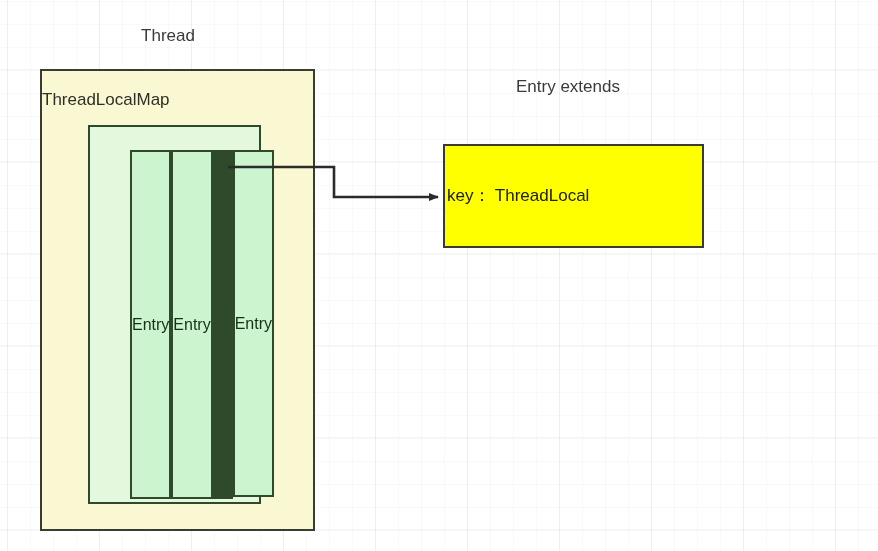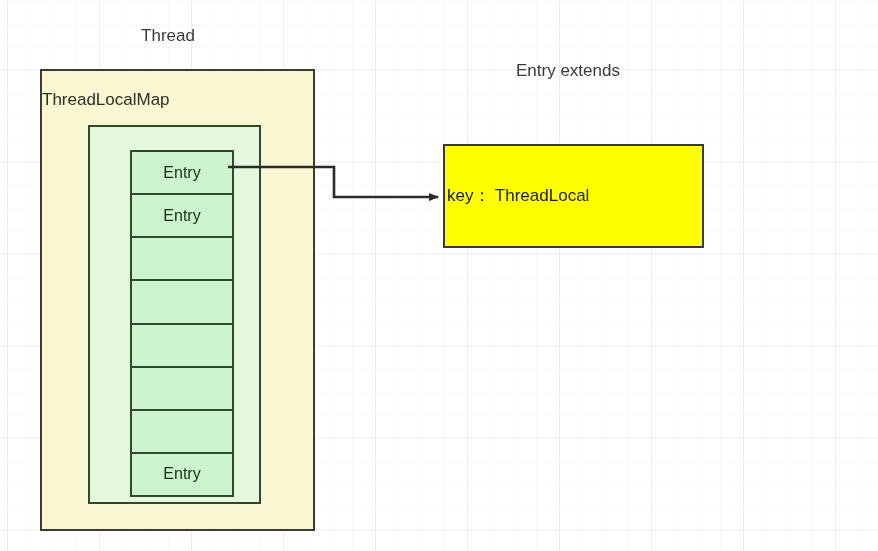--- a/index.html
+++ b/index.html
@@ -84,24 +84,24 @@
     background: #e4f8dd;
     border: 2px solid #2f4a2b;
     box-sizing: border-box;
   }
 
   
   .entry-stack {
     position: absolute;
     left: 40px;
     top: 23px;
-    width: 104px;
+    width: 96px;
     height: 347px;
     display: flex;
-    flex-direction: column;
+    flex-direction: row;
   }
 
   .entry-cell {
     flex: 1 1 0;
     background: #ccf5cf;
     border: 2px solid #2e4a2b;
     box-sizing: border-box;
     margin-bottom: -2px;
     display: flex;
     align-items: center;
@@ -122,21 +122,21 @@
     top: 0;
     width: 878px;
     height: 551px;
     pointer-events: none;
   }
 
   
   .entry-heading {
     position: absolute;
     left: 388px;
-    top: 59px;
+    top: 75px;
     width: 360px;
     text-align: center;
     font-size: 17px;
     color: #3a3a3a;
     line-height: 24px;
     white-space: nowrap;
   }
 
   
   .entry-detail-box {

